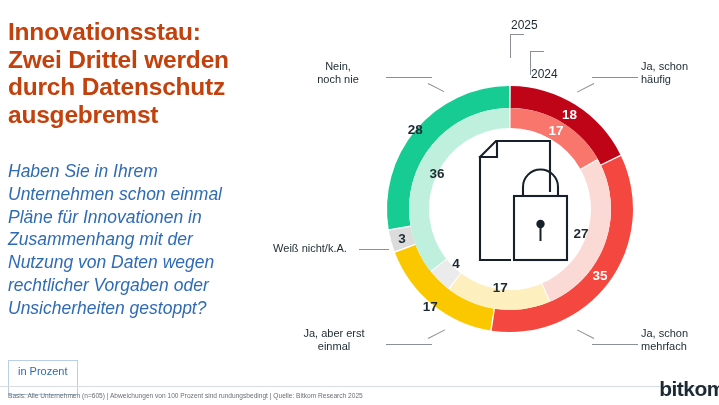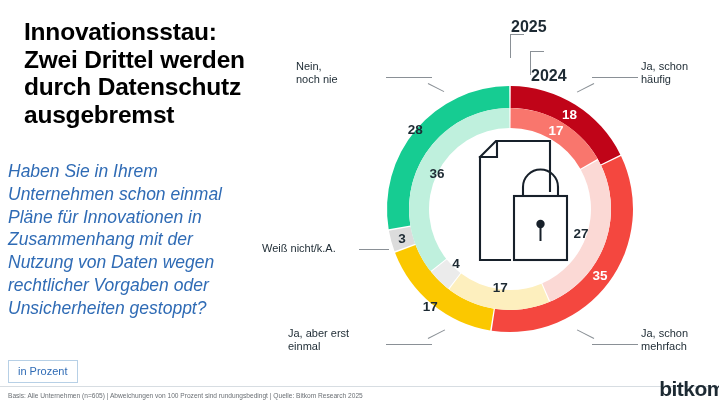--- a/index.html
+++ b/index.html
@@ -6,54 +6,54 @@
   html, body {
     width: 719px; height: 405px;
     background: #ffffff;
     font-family: "Liberation Sans", sans-serif;
     overflow: hidden;
   }
   #page { position: relative; width: 719px; height: 405px; background:#fff; }
 
   
   .headline {
-    position: absolute; left: 24px; top: 18px; width: 252px;
+    position: absolute; left: 8px; top: 18px; width: 252px;
     font-size: 24.5px; line-height: 1.13; font-weight: bold;
-    color: #000000; letter-spacing: -0.2px;
+    color: #c2410c; letter-spacing: -0.2px;
   }
   .question {
     position: absolute; left: 8px; top: 160px; width: 248px;
     font-size: 17.5px; line-height: 1.30; color: #2f6bb5;
   }
   .badge {
     position: absolute; left: 8px; top: 360px;
     border: 1px solid #b7d0e6; color: #2f6bb5;
-    font-size: 11px; padding: 4px 9px 5px 9px; background:#fff;
+    font-size: 11px; padding: 4px 9px 17px 9px; background:#fff;
   }
   .footnote {
     position: absolute; left: 8px; top: 392px; width: 700px;
     font-size: 6.6px; color: #6b7075; white-space: nowrap;
   }
   .brand {
     position: absolute; right: -6px; bottom: 4px;
     font-size: 21px; font-weight: bold; color: #1d2a33; letter-spacing:-0.5px;
   }
   .divider {
     position: absolute; left: 0; top: 386px; width: 719px; height: 1px;
     background: #d7dde2;
   }
 
   
   #donut-wrap { position: absolute; left: 368px; top: 44px; width: 284px; height: 330px; }
   svg.donut { display:block; overflow: visible; }
 
   
   .ann { position: absolute; font-size: 11px; color: #1d2a33; line-height: 1.22; }
-  .ann.r { text-align: left; }
-  .yr { position:absolute; font-size: 16px; font-weight: bold; color:#1d2a33; }
+  .ann.r { text-align: center; }
+  .yr { position:absolute; font-size: 12px; font-weight: normal; color:#1d2a33; }
 
   .leader { position:absolute; background:#8a9096; }
   .leader.h { height: 1px; }
   .leader.v { width: 1px; }
 </style>
 </head>
 <body>
 
 <div id="page">
 

